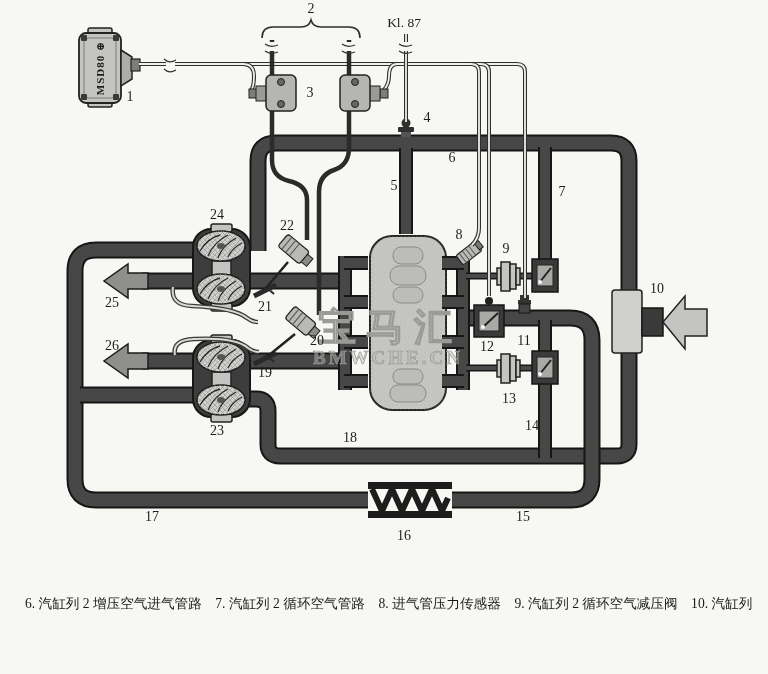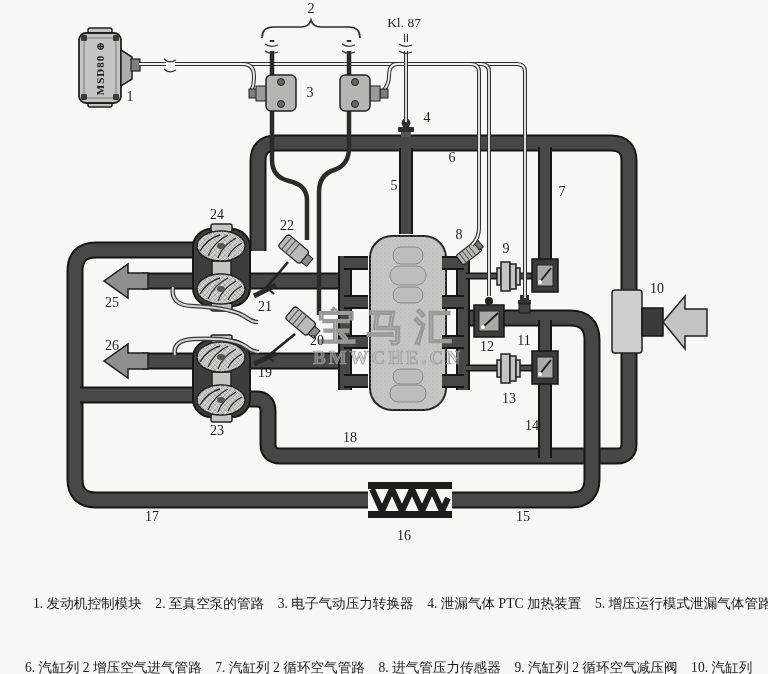--- a/index.html
+++ b/index.html
@@ -349,21 +349,20 @@
     <text class="callout" x="265" y="311" text-anchor="middle">21</text>
     <text class="callout" x="287" y="230" text-anchor="middle">22</text>
     <text class="callout" x="217" y="435" text-anchor="middle">23</text>
     <text class="callout" x="217" y="219" text-anchor="middle">24</text>
     <text class="callout" x="112" y="307" text-anchor="middle">25</text>
     <text class="callout" x="112" y="350" text-anchor="middle">26</text>
   </g>
 </svg>
 
 <div class="legend">
-  <div class="ind-b">1. 发动机控制模块　2. 至真空泵的管路　3. 电子气动压力转换器　4. 泄漏气体 PTC 加热装置　5. 增压运行模式泄漏气体管路</div>
   <div class="ind-a">6. 汽缸列 2 增压空气进气管路　7. 汽缸列 2 循环空气管路　8. 进气管压力传感器　9. 汽缸列 2 循环空气减压阀　10. 汽缸列</div>
   
   
   
   
 </div>
 
 </div>
 
 </body></html>

